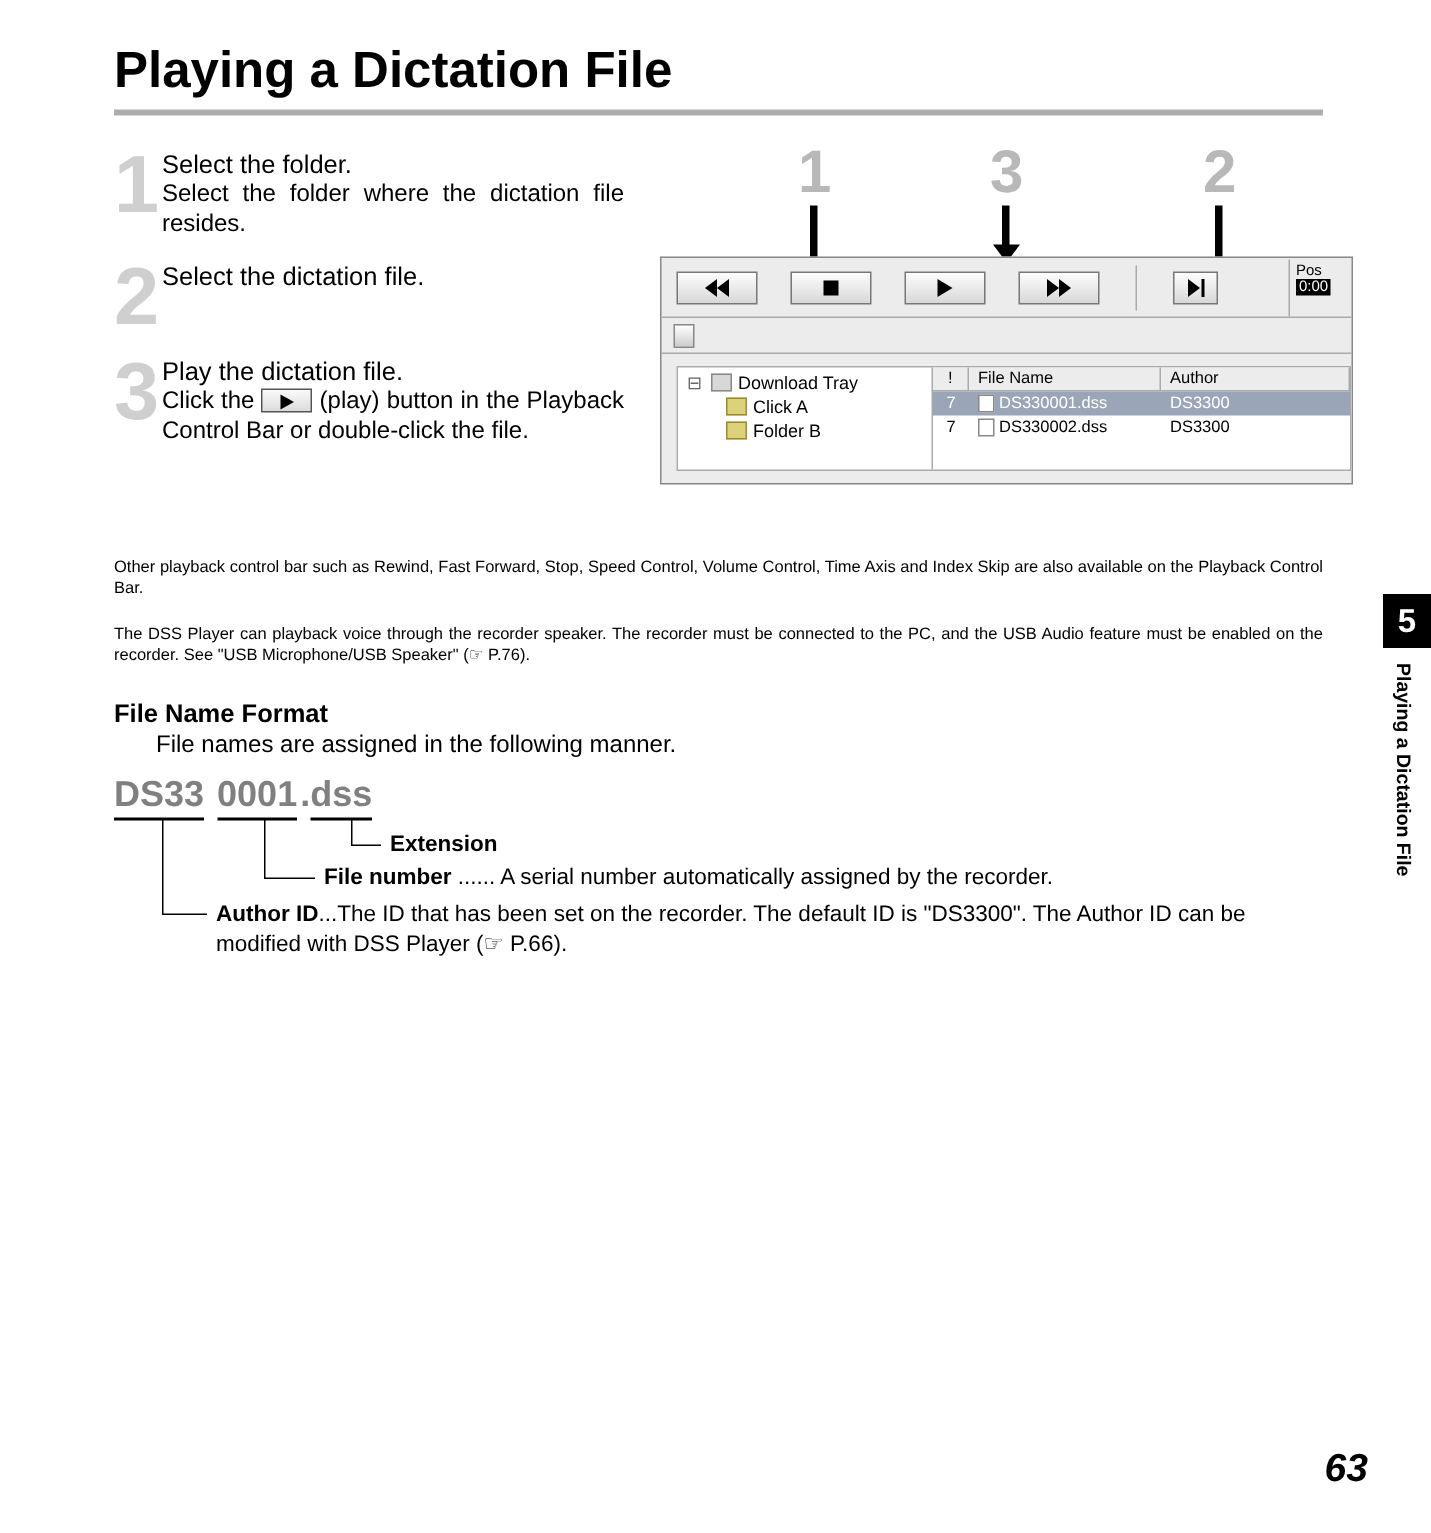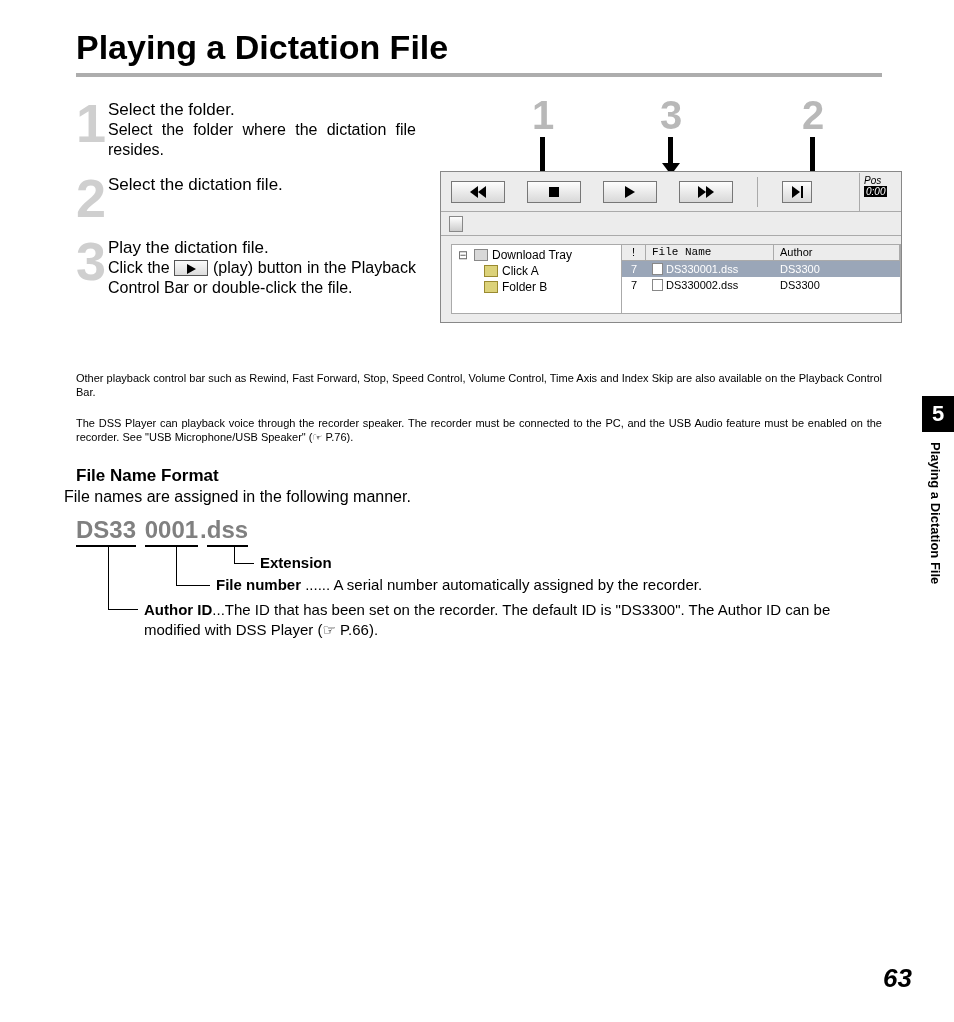--- a/index.html
+++ b/index.html
@@ -92,21 +92,20 @@
     border: 1px solid #888;
     background: #ececec;
   }
   .toolbar {
     display: flex;
     align-items: center;
     border-bottom: 1px solid #aaa;
     height: 40px;
     padding-left: 10px;
     gap: 22px;
-    font-style: italic;
   }
   .tbtn {
     width: 54px; height: 22px;
     background: linear-gradient(#fdfdfd,#d8d8d8);
     border: 1px solid #777;
     display: flex;
     align-items: center;
     justify-content: center;
     font-size: 14px;
   }
@@ -167,21 +166,21 @@
   .tree-icon.root { background:#d8d8d8; border-color:#888; }
   .list { flex:1; font-size: 11px; }
   .list-head {
     display:flex;
     background:#ececec;
     border-bottom:1px solid #aaa;
     height: 16px;
   }
   .lh { border-right:1px solid #aaa; padding: 1px 6px; }
   .lh.c1{width:24px;text-align:center;}
-  .lh.c2{width:128px;font-family:Liberation Mono, monospace;}
+  .lh.c2{width:128px;}
   .lh.c3{flex:1;}
   .list-row { display:flex; height:16px; align-items:center; }
   .list-row.sel { background:#9aa6b8; color:#fff; }
   .lc { padding: 0 6px; }
   .lc.c1{width:24px;text-align:center;}
   .lc.c2{width:128px;display:flex;align-items:center;gap:3px;}
   .lc.c3{flex:1;}
   .file-ico { width:11px;height:12px;background:#fff;border:1px solid #888; }
 
   .body-para {
@@ -190,21 +189,21 @@
     font-size: 11px;
     line-height: 1.28;
     text-align: justify;
   }
   .section-head {
     margin: 22px 0 2px 76px;
     font-weight: bold;
     font-size: 17px;
   }
   .section-line {
-    margin: 0 0 10px 64px;
+    margin: 0 0 10px 104px;
     font-size: 16px;
   }
 
   .filename-diagram {
     margin: 8px 0 0 76px;
     position: relative;
     height: 140px;
     width: 806px;
   }
   .fn-text {

